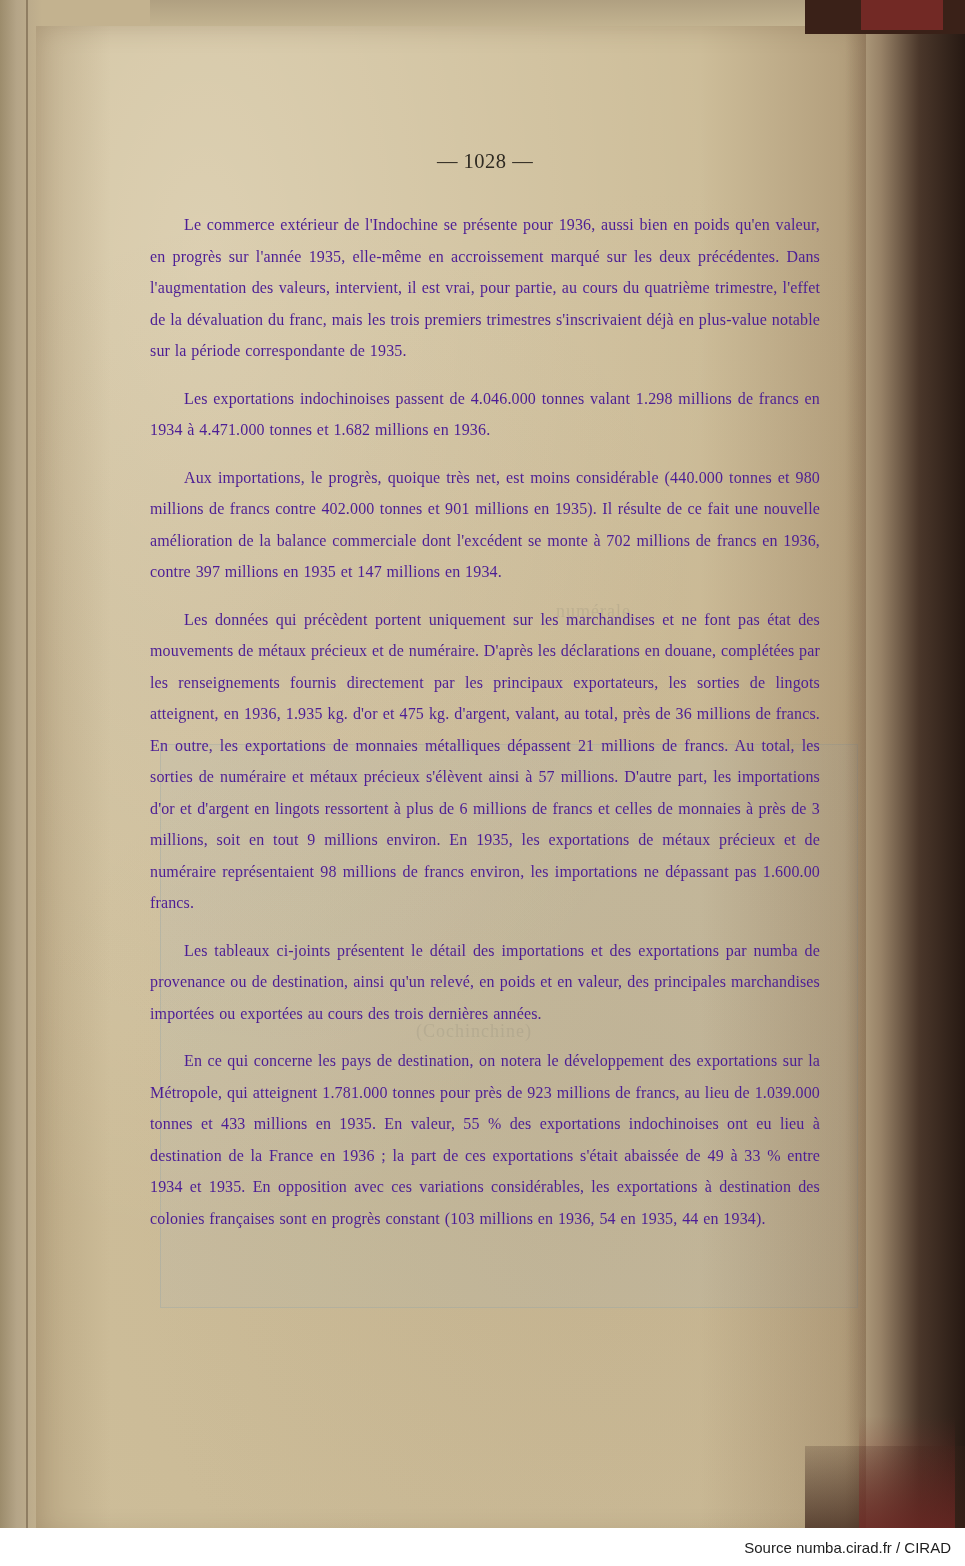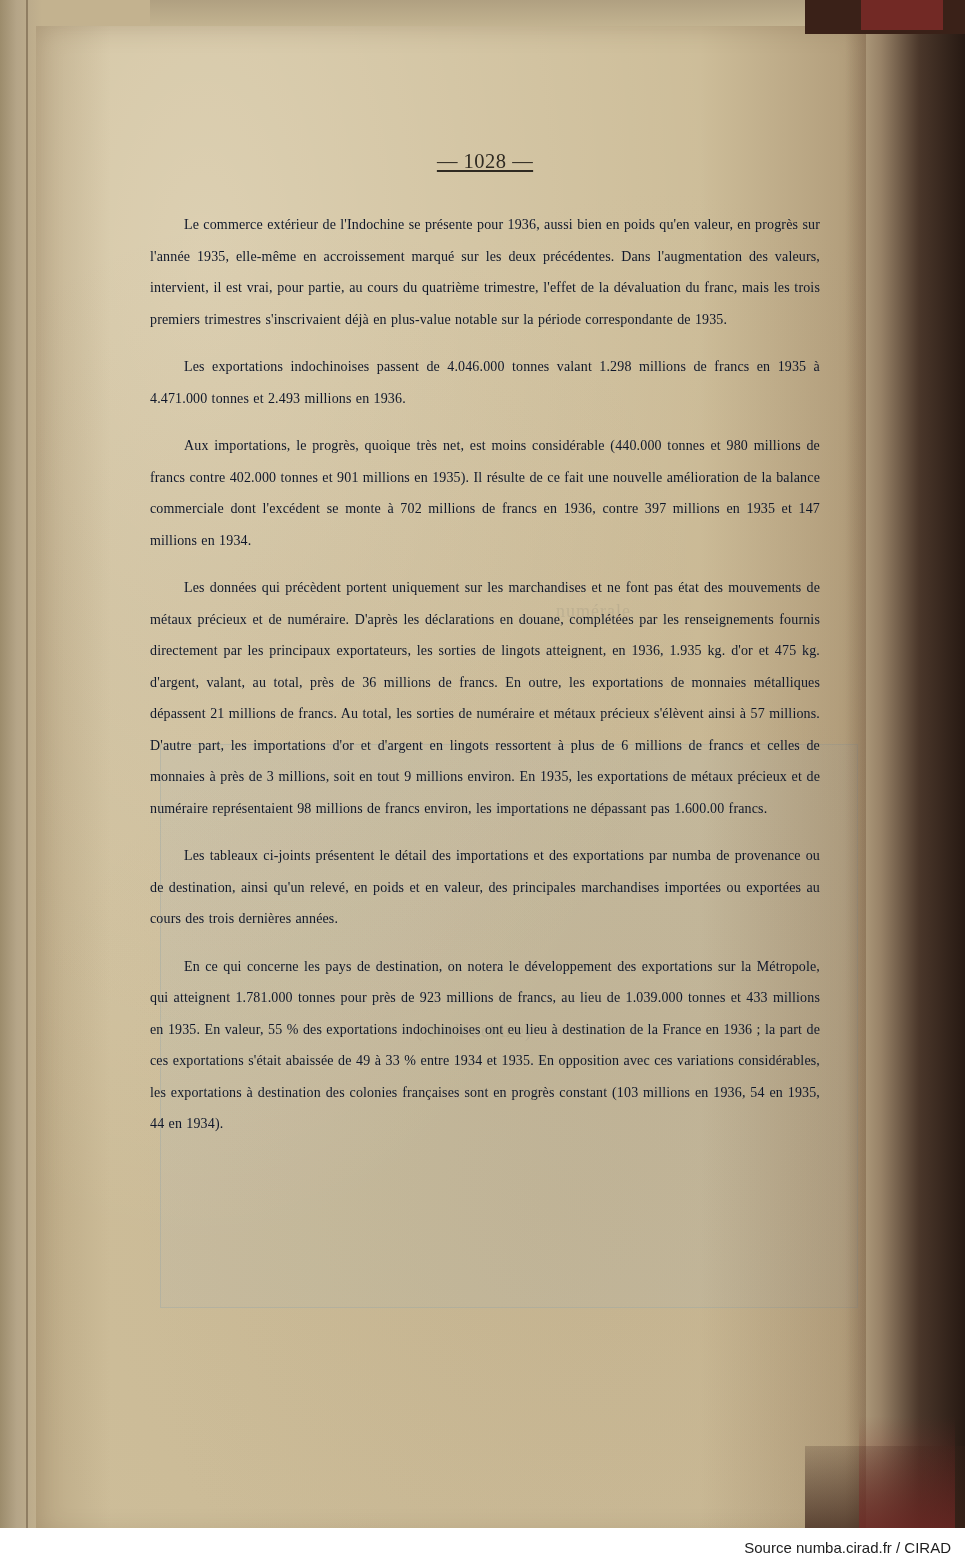--- a/index.html
+++ b/index.html
@@ -133,27 +133,26 @@
     top: 150px;
     width: 670px;
   }
   .folio {
     text-align: center;
     font-size: 20.5px;
     letter-spacing: 0.5px;
     color: #2f2a22;
     margin-bottom: 36px;
     font-family: "Liberation Serif", serif;
-    text-decoration: underline;
   }
   p.para {
     margin: 0 0 16px 0;
-    font-size: 14px;
+    font-size: 16px;
     line-height: 31.5px;
-    color: #0f172a;
+    color: #4c1d95;
     text-align: justify;
     text-indent: 34px;
     letter-spacing: 0.15px;
     word-spacing: 0.6px;
   }
   p.para:last-child { margin-bottom: 12px; }
 
   
   .ink-noise {
     position: absolute;
@@ -210,21 +209,21 @@
 
     <span class="bleed" style="left:520px; top:575px;">numérale</span>
     <span class="bleed" style="left:380px; top:995px;">(Cochinchine)</span>
     <div class="ink-noise"></div>
   </div>
 
   <div class="content">
     <div class="folio">— 1028 —</div>
 
     <p class="para">Le commerce extérieur de l'Indochine se présente pour 1936, aussi bien en poids qu'en valeur, en progrès sur l'année 1935, elle-même en accroissement marqué sur les deux précédentes. Dans l'augmentation des valeurs, intervient, il est vrai, pour partie, au cours du quatrième trimestre, l'effet de la dévaluation du franc, mais les trois premiers trimestres s'inscrivaient déjà en plus-value notable sur la période correspondante de 1935.</p>
-    <p class="para">Les exportations indochinoises passent de 4.046.000 tonnes valant 1.298 millions de francs en 1935 à 4.471.000 tonnes et 2.493 millions en 1936.</p>
+    <p class="para">Les exportations indochinoises passent de 4.046.000 tonnes valant 1.298 millions de francs en 1934 à 4.471.000 tonnes et 1.682 millions en 1936.</p>
     <p class="para">Aux importations, le progrès, quoique très net, est moins considérable (440.000 tonnes et 980 millions de francs contre 402.000 tonnes et 901 millions en 1935). Il résulte de ce fait une nouvelle amélioration de la balance commerciale dont l'excédent se monte à 702 millions de francs en 1936, contre 397 millions en 1935 et 147 millions en 1934.</p>
     <p class="para">Les données qui précèdent portent uniquement sur les marchandises et ne font pas état des mouvements de métaux précieux et de numéraire. D'après les déclarations en douane, complétées par les renseignements fournis directement par les principaux exportateurs, les sorties de lingots atteignent, en 1936, 1.935 kg. d'or et 475 kg. d'argent, valant, au total, près de 36 millions de francs. En outre, les exportations de monnaies métalliques dépassent 21 millions de francs. Au total, les sorties de numéraire et métaux précieux s'élèvent ainsi à 57 millions. D'autre part, les importations d'or et d'argent en lingots ressortent à plus de 6 millions de francs et celles de monnaies à près de 3 millions, soit en tout 9 millions environ. En 1935, les exportations de métaux précieux et de numéraire représentaient 98 millions de francs environ, les importations ne dépassant pas 1.600.00 francs.</p>
     <p class="para">Les tableaux ci-joints présentent le détail des importations et des exportations par numba de provenance ou de destination, ainsi qu'un relevé, en poids et en valeur, des principales marchandises importées ou exportées au cours des trois dernières années.</p>
     <p class="para">En ce qui concerne les pays de destination, on notera le développement des exportations sur la Métropole, qui atteignent 1.781.000 tonnes pour près de 923 millions de francs, au lieu de 1.039.000 tonnes et 433 millions en 1935. En valeur, 55 % des exportations indochinoises ont eu lieu à destination de la France en 1936 ; la part de ces exportations s'était abaissée de 49 à 33 % entre 1934 et 1935. En opposition avec ces variations considérables, les exportations à destination des colonies françaises sont en progrès constant (103 millions en 1936, 54 en 1935, 44 en 1934).</p>
   </div>
 
   <div class="gutter-right"></div>
   <div class="dark-corner-top"></div>
   <div class="red-block"></div>
   <div class="dark-corner-bottom"></div>

